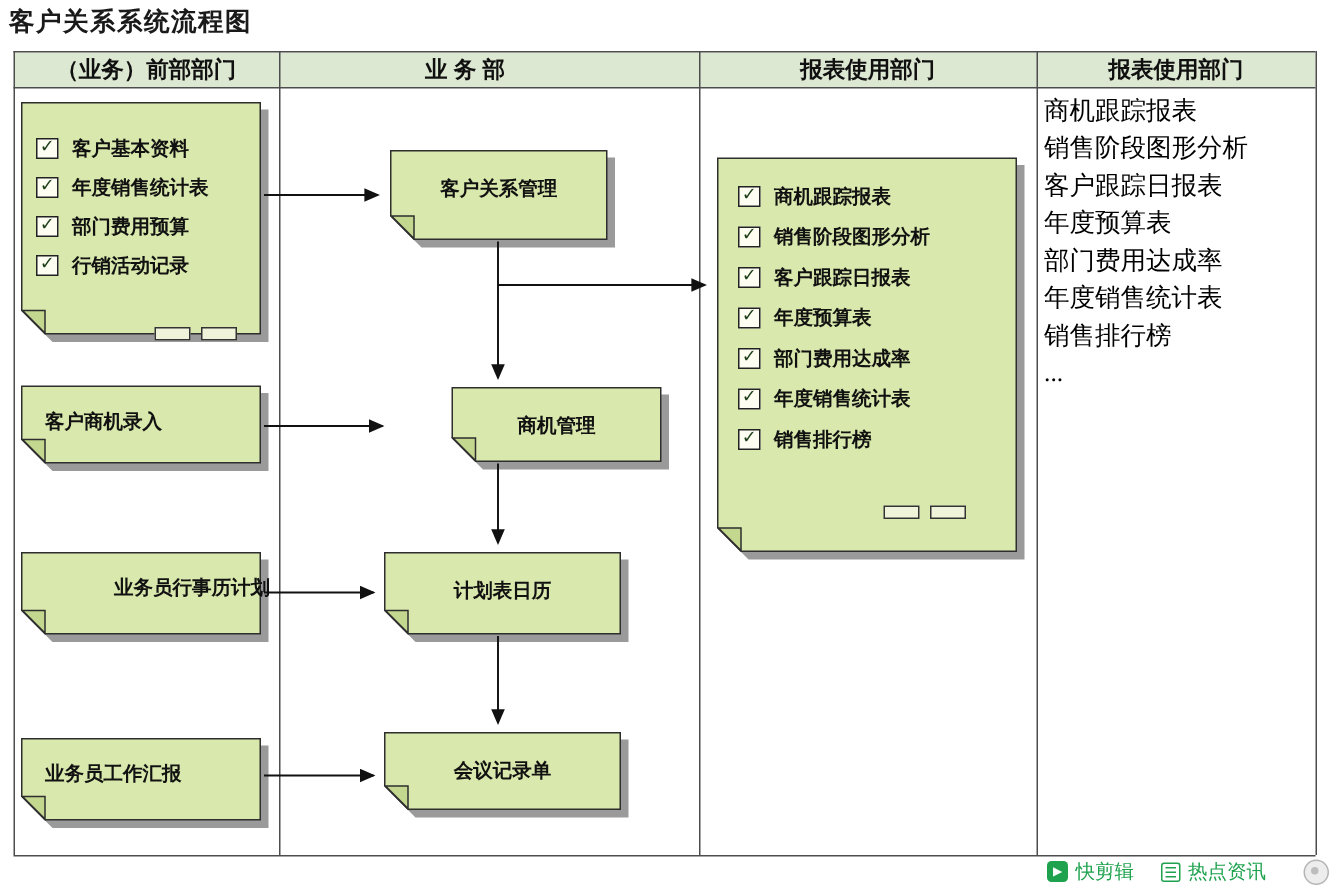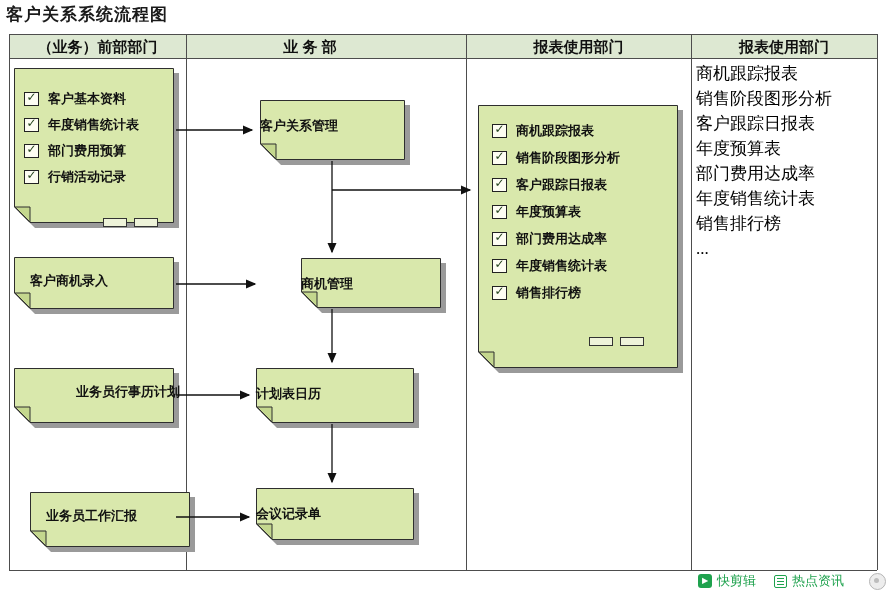--- a/index.html
+++ b/index.html
@@ -17,21 +17,21 @@
   .doc{position:absolute;}
   .doc .doc-body{position:relative;z-index:2;height:100%;}
   .check-row{display:flex;align-items:center;height:26px;padding-left:10px;}
   .row27{height:27px;}
   .cb{width:13px;height:12px;border:1px solid #222;background:#fdfdf2;flex:0 0 auto;
       margin-right:9px;display:flex;align-items:center;justify-content:center;}
   .cb i{font-style:normal;font-size:12px;font-weight:bold;color:#1d3d16;
         line-height:1;margin-top:-4px;}
   .check-label{font-size:13px;font-weight:bold;color:#111;white-space:nowrap;}
   .doc-label{font-size:13px;font-weight:bold;color:#111;padding:15px 0 0 16px;white-space:nowrap;}
-  .doc-label.center{text-align:left;padding-left:0;padding-top:17px;}
+  .doc-label.center{text-align:center;padding-left:0;padding-top:17px;}
   .mini-fields{position:absolute;z-index:3;display:flex;gap:7px;}
   .mf{width:22px;height:7px;border:1px solid #333;background:#eef3d9;display:block;}
   
   .report-list{position:absolute;left:696px;top:61px;z-index:2;}
   .report-line{font-family:"Liberation Serif","DejaVu Serif",serif;
                font-size:17px;line-height:25px;color:#000;white-space:nowrap;}
   
   .arrows{position:absolute;left:0;top:0;z-index:4;pointer-events:none;}
   
   .widget-bar{position:absolute;top:572px;left:698px;display:flex;align-items:center;gap:18px;z-index:6;}
@@ -122,21 +122,21 @@
     <svg width="166" height="61" style="position:absolute;left:0;top:0;z-index:0;overflow:visible" aria-hidden="true">
        <polygon points="5,5 165,5 165,60 21,60 5,44" fill="#9a9a9a"></polygon>
        <polygon points="0.5,0.5 159.5,0.5 159.5,54.5 16,54.5 0.5,39" fill="#d9e8ac" stroke="#2e2e2e" stroke-width="1"></polygon>
        <polygon points="1,39 16,54 16,39" fill="#c4d78e" stroke="#2e2e2e" stroke-width="1"></polygon>
      </svg>
   <div class="doc-body">
       <div class="doc-label">业务员行事历计划</div>
     </div>
 </div>
 
-<div class="doc" style="left:14px;top:492px;width:160px;height:55px;margin-left:16px;">
+<div class="doc" style="left:14px;top:492px;width:160px;height:55px;">
     <svg width="166" height="61" style="position:absolute;left:0;top:0;z-index:0;overflow:visible" aria-hidden="true">
        <polygon points="5,5 165,5 165,60 21,60 5,44" fill="#9a9a9a"></polygon>
        <polygon points="0.5,0.5 159.5,0.5 159.5,54.5 16,54.5 0.5,39" fill="#d9e8ac" stroke="#2e2e2e" stroke-width="1"></polygon>
        <polygon points="1,39 16,54 16,39" fill="#c4d78e" stroke="#2e2e2e" stroke-width="1"></polygon>
      </svg>
   <div class="doc-body">
       <div class="doc-label">业务员工作汇报</div>
     </div>
 </div>
 

